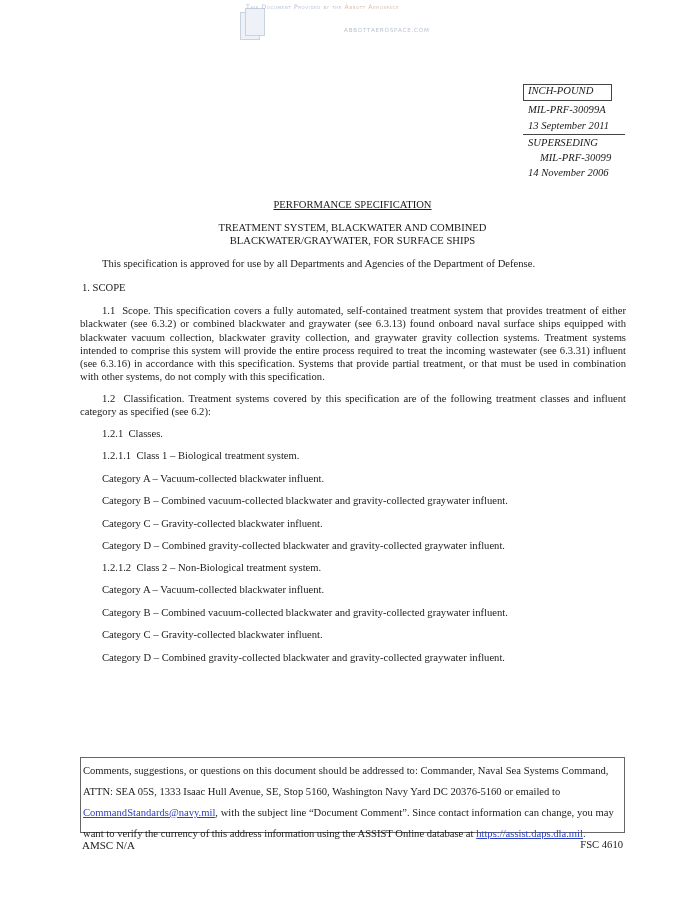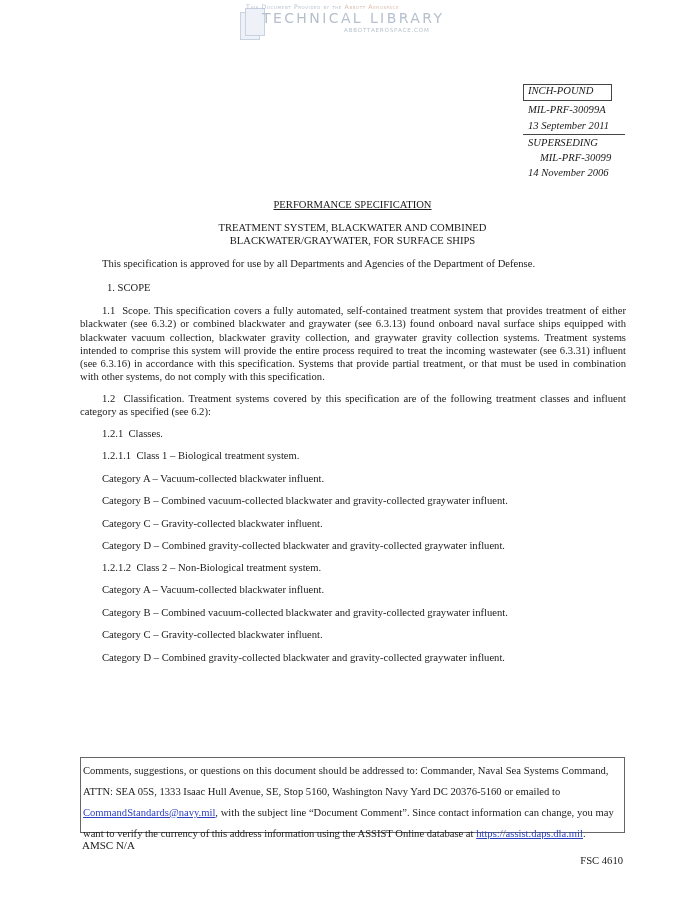--- a/index.html
+++ b/index.html
@@ -27,55 +27,54 @@
   .line { position: absolute; white-space: nowrap; font-size: 10.6px; }
   .u { }
   .para { position: absolute; left: 80px; width: 546px; font-size: 10.6px; line-height: 13.3px; text-align: justify; }
   .para .indent { display: inline-block; width: 22px; }
 
   .comment-box { position: absolute; left: 80px; top: 757px; width: 543px; height: 74px; border: 1px solid #666; }
   .comment-text { position: absolute; left: 83px; top: 760px; width: 540px; font-size: 10.6px; line-height: 21px; }
   .link { color: #2b3fbf; text-decoration: underline; }
 
   .footer-left { position: absolute; left: 82px; top: 839px; font-size: 11px; }
-  .footer-right { position: absolute; left: 560px; top: 839px; width: 63px; text-align: right; font-size: 10.6px; margin-top: 16px; }
+  .footer-right { position: absolute; left: 560px; top: 839px; width: 63px; text-align: right; font-size: 10.6px; }
 </style>
 </head>
 <body>
 
 <div class="wm">
   <div class="wm-logo">
     <div class="pg" style="left:0;top:4px;width:18px;height:26px;"></div>
     <div class="pg" style="left:5px;top:0;width:18px;height:26px;"></div>
   </div>
   <div class="wm-line1">
     <span>This Document Provided by the</span>
     <span class="accent">Abbott</span>
     <span class="accent">Aerospace</span>
   </div>
-  <div class="wm-line2">TECHNICAL LIBRARY</div>
   <div class="wm-line3">ABBOTTAEROSPACE.COM</div>
 </div>
 
 <div class="idbox"></div>
 <div class="idtext" style="top:85px;">INCH-POUND</div>
 <div class="idtext" style="top:104px;">MIL-PRF-30099A</div>
 <div class="idtext" style="top:120px;">13 September 2011</div>
 <div class="idsep"></div>
 <div class="idtext" style="top:137px;">SUPERSEDING</div>
 <div class="idtext" style="top:152px;margin-left:12px;">MIL-PRF-30099</div>
 <div class="idtext" style="top:167px;">14 November 2006</div>
 
 <div class="center" style="top:199px;text-decoration:underline;">PERFORMANCE SPECIFICATION</div>
 <div class="center" style="top:222px;">TREATMENT SYSTEM, BLACKWATER AND COMBINED</div>
 <div class="center" style="top:235px;">BLACKWATER/GRAYWATER, FOR SURFACE SHIPS</div>
 
 <div class="line" style="left:102px;top:258px;">This specification is approved for use by all Departments and Agencies of the Department of Defense.</div>
 
-<div class="line" style="left:82px;top:282px;margin-left:25px;">1.  SCOPE</div>
+<div class="line" style="left:82px;top:282px;">1.  SCOPE</div>
 
 <div class="para" style="top:304px;">
   <span class="indent"></span><span>1.1</span>&nbsp;&nbsp;<span class="u">Scope</span><span>.  This specification covers a fully automated, self-contained treatment system that provides treatment of either blackwater (see 6.3.2) or combined blackwater and graywater (see 6.3.13) found onboard naval surface ships equipped with blackwater vacuum collection, blackwater gravity collection, and graywater gravity collection systems.  Treatment systems intended to comprise this system will provide the entire process required to treat the incoming wastewater (see 6.3.31) influent (see 6.3.16) in accordance with this specification.  Systems that provide partial treatment, or that must be used in combination with other systems, do not comply with this specification.</span>
 </div>
 
 <div class="para" style="top:392px;">
   <span class="indent"></span><span>1.2</span>&nbsp;&nbsp;<span class="u">Classification</span><span>.  Treatment systems covered by this specification are of the following treatment classes and influent category as specified (see 6.2):</span>
 </div>
 
 <div class="line" style="left:102px;top:428px;">

